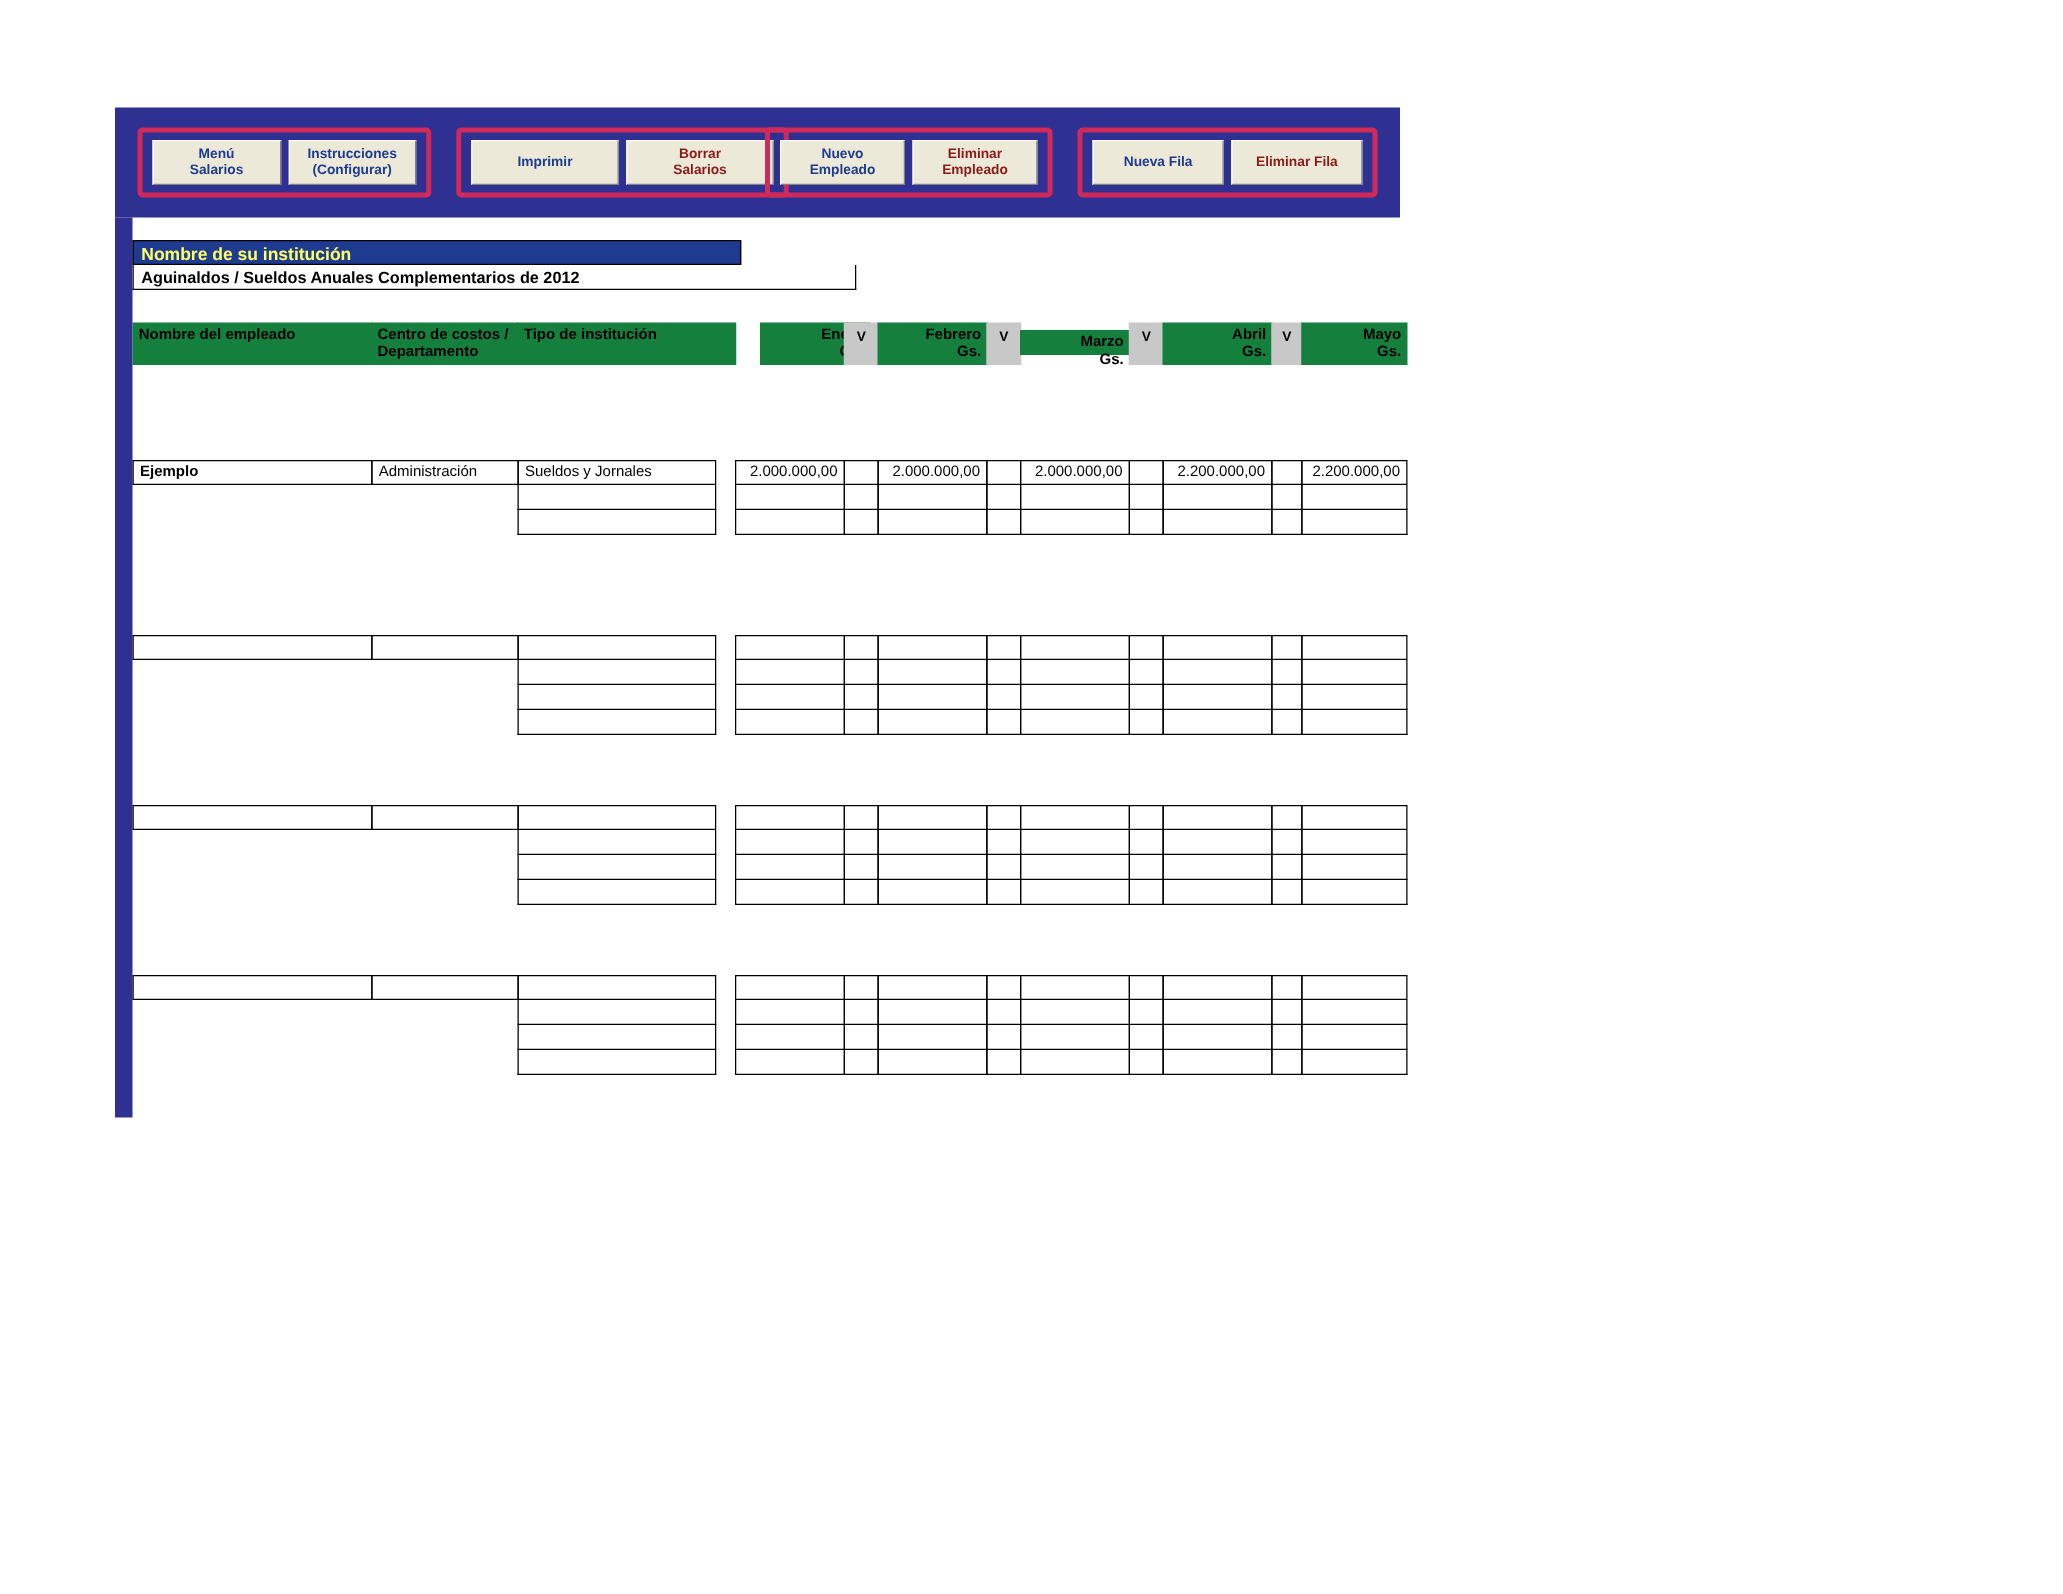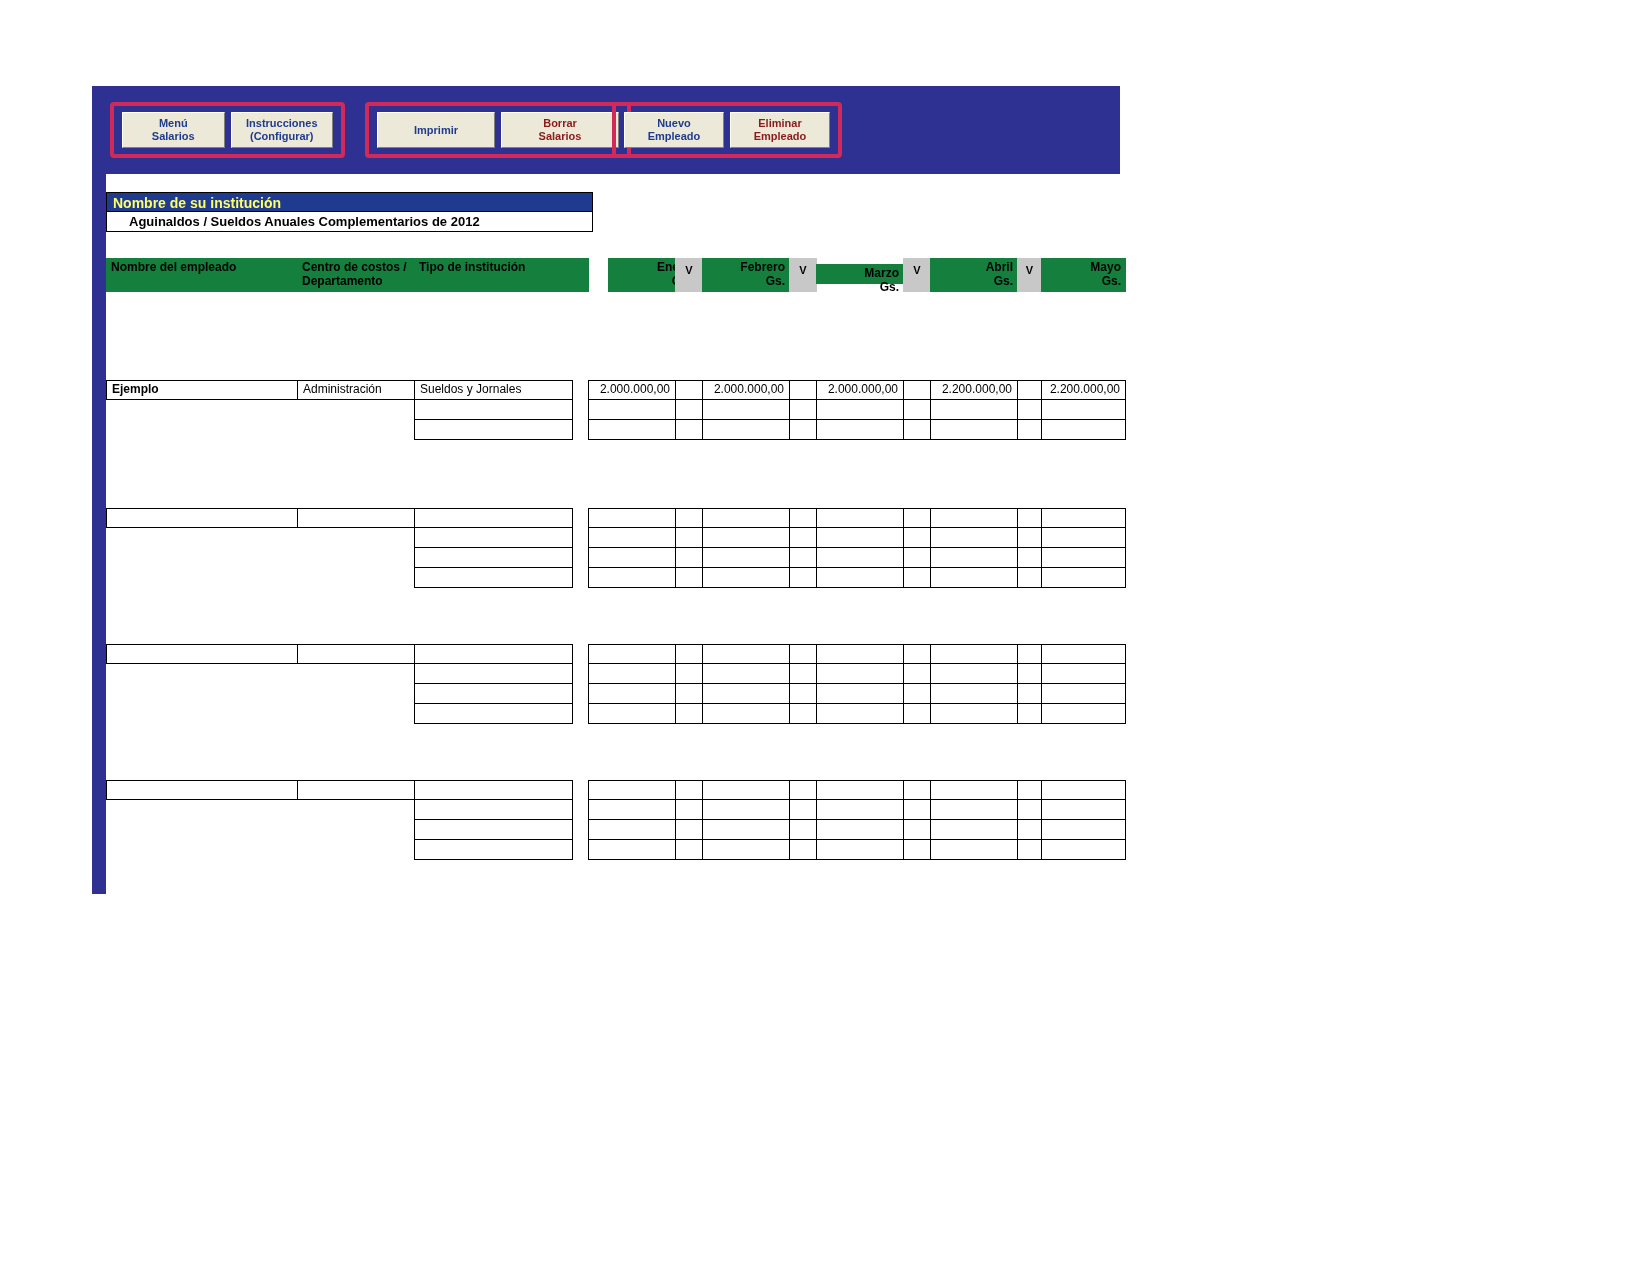--- a/index.html
+++ b/index.html
@@ -12,21 +12,21 @@
 .g2{left:365px;width:266px}
 .g3{left:612px;width:230px}
 .g4{left:862px;width:240px}
 .btn{flex:1;display:flex;align-items:center;justify-content:center;text-align:center;
  background:#ece9d8;border-top:1px solid #fff;border-left:1px solid #fff;border-right:1px solid #808080;border-bottom:1px solid #808080;
  font-size:11px;font-weight:bold;line-height:13px;padding:0 4px;cursor:pointer;white-space:pre-line}
 .blue{color:#1f3b8f}
 .red{color:#8b1a1a}
 
 .title1{position:absolute;top:192px;left:106px;width:487px;height:20px;background:#1f3b8f;color:#ffff66;font-weight:bold;font-size:14px;padding:2px 6px;box-sizing:border-box;border:1px solid #000}
-.title2{position:absolute;top:212px;left:106px;width:487px;height:20px;background:#fff;color:#000;font-weight:bold;font-size:13px;padding:2px 22px;box-sizing:border-box;border:1px solid #000;border-top:none}
+.title2{position:absolute;top:212px;left:106px;width:579px;height:20px;background:#fff;color:#000;font-weight:bold;font-size:13px;padding:2px 6px;box-sizing:border-box;border:1px solid #000;border-top:none}
 
 
 .cell{position:absolute;box-sizing:border-box;font-size:12px;padding:2px 5px;border:1px solid #000}
 .hdr{background:#15803d;font-weight:bold;border:none}
 .vcol{background:#c8c8c8;font-weight:bold;font-size:11px;text-align:center;padding-top:6px;border:none}
 
 
 .cA{left:106px;width:192px}  
 .cB{left:297px;width:118px}  
 .cC{left:414px;width:175px}  
@@ -78,20 +78,24 @@
    <div class="btn blue">Imprimir</div>
    <div class="btn red">Borrar
 Salarios</div>
  </div>
  <div class="btngroup g3">
    <div class="btn blue">Nuevo
 Empleado</div>
    <div class="btn red">Eliminar
 Empleado</div>
  </div>
+ <div class="btngroup g4">
+   <div class="btn blue">Nueva Fila</div>
+   <div class="btn red">Eliminar Fila</div>
+ </div>
 
  <div class="title1">Nombre de su institución</div>
  <div class="title2">Aguinaldos / Sueldos Anuales Complementarios de 2012</div>
 
  <div class="cell hdr cA h34" style="top:258px">Nombre del empleado</div>
  <div class="cell hdr cB h34" style="top:258px">Centro de costos / Departamento</div>
  <div class="cell hdr cC h34" style="top:258px">Tipo de institución</div>
 
  <div id="month-headers">
       <div class="cell hdr num cD" style="top: 258px; height: 34px;">Enero<br>Gs.</div>
@@ -99,21 +103,21 @@
       <div class="cell hdr num cE" style="top: 258px; height: 34px;">Febrero<br>Gs.</div>
       <div class="cell vcol cV2" style="top: 258px; height: 34px;">V</div>
       <div class="cell hdr num cF" style="top: 264px; height: 20px;">Marzo<br>Gs.</div>
       <div class="cell vcol cV3" style="top: 258px; height: 34px;">V</div>
       <div class="cell hdr num cG" style="top: 258px; height: 34px;">Abril<br>Gs.</div>
       <div class="cell vcol cV4" style="top: 258px; height: 34px;">V</div>
       <div class="cell hdr num cH" style="top: 258px; height: 34px;">Mayo<br>Gs.</div>
     </div>
 
  <div id="blocks">
-      <div class="block" style="top: 380px;">
+      <div class="block" style="top: 368px;">
         <div class="row first">
           <div class="rA" style="font-weight: bold;">Ejemplo</div>
           <div class="rB">Administración</div>
           <div class="rC">Sueldos y Jornales</div>
           <div class="rD num">2.000.000,00</div>
           <div class="rV1"></div>
           <div class="rE num">2.000.000,00</div>
           <div class="rV2"></div>
           <div class="rF num">2.000.000,00</div>
           <div class="rV3"></div>

